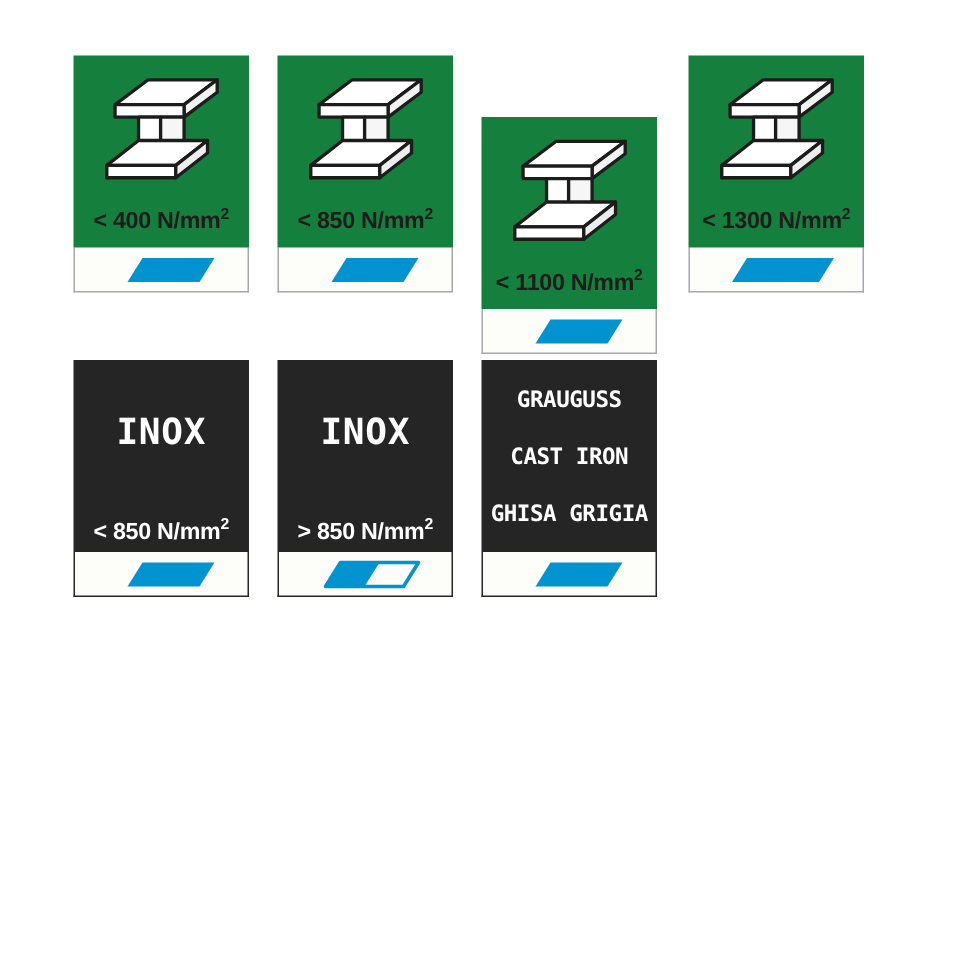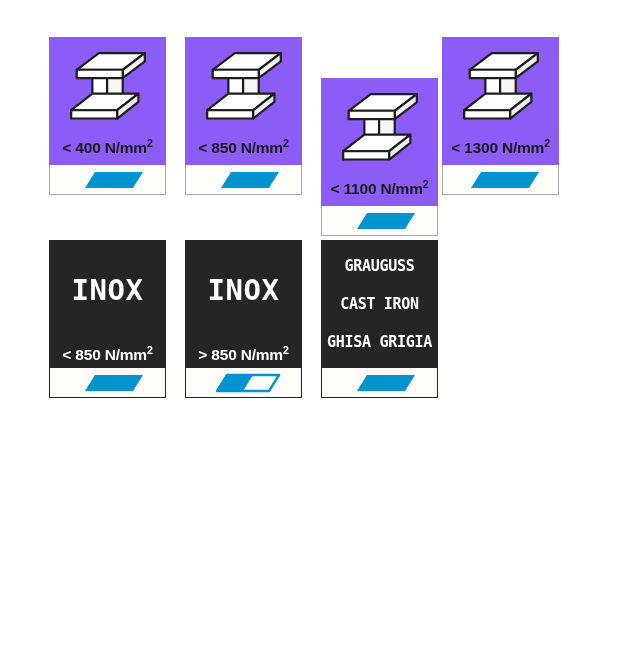--- a/index.html
+++ b/index.html
@@ -36,21 +36,21 @@
   .card-body {
     flex: 1 1 auto;
     position: relative;
     display: flex;
     flex-direction: column;
     align-items: center;
     justify-content: center;
     overflow: hidden;
   }
 
-  .card.theme-gray .card-body   { background: #8b5cf6; }
+  .card.theme-gray .card-body   { background: #15803d; }
   .card.theme-dark .card-body   { background: #252525; }
 
   
   .beam-icon {
     width: 92px;
     height: 92px;
     margin-top: 2px;
     flex: 0 0 auto;
     display: block;
   }
@@ -83,21 +83,21 @@
   
   .wordmark {
     font-family: "DejaVu Sans Mono", "Liberation Mono", monospace;
     font-weight: bold;
     text-align: center;
     line-height: 1;
     white-space: nowrap;
   }
   .wordmark.inox {
     color: #ffffff;
-    font-size: 29px;
+    font-size: 24px;
     letter-spacing: 0.5px;
     margin-top: 6px;
     margin-bottom: auto;
     padding-top: 30px;
   }
   .wordmark.al {
     color: #ffffff;
     font-size: 29px;
     letter-spacing: 0.5px;
   }
@@ -214,21 +214,21 @@
       </svg>
       <div class="caption"><span>&lt; 1100 N/mm</span><span class="sup">2</span></div>
     </div>
     <div class="indicator">
       <svg width="74" height="20" viewBox="0 0 74 20">
         <polygon points="14,18 24,2 72,2 62,18" fill="#0093d0"></polygon>
       </svg>
     </div>
   </div>
 
-  <div class="card theme-gray" style="left:442px; top:37px;">
+  <div class="card theme-gray" style="left:459px; top:37px;">
     <div class="card-body">
       <svg class="beam-icon" viewBox="0 0 100 100">
         <g stroke="#1c1c1c" stroke-width="2.4" stroke-linejoin="round" fill="#ffffff">
           <path d="M16 28 L40 10 L90 10 L66 28 Z"></path>
           <path d="M90 10 L90 19 L66 37 L66 28 Z" fill="#f2f2f2"></path>
           <path d="M16 28 L66 28 L66 37 L16 37 Z"></path>
           <path d="M33 37 L49 37 L49 72 L33 72 Z"></path>
           <path d="M49 37 L66 37 L66 72 L49 72 Z" fill="#f6f6f6"></path>
           <path d="M10 81 L33 72 L33 63 L10 72 Z" fill="#ffffff"></path>
           <path d="M10 72 L60 72 L83 54 L33 54 Z" fill="#ffffff"></path>

